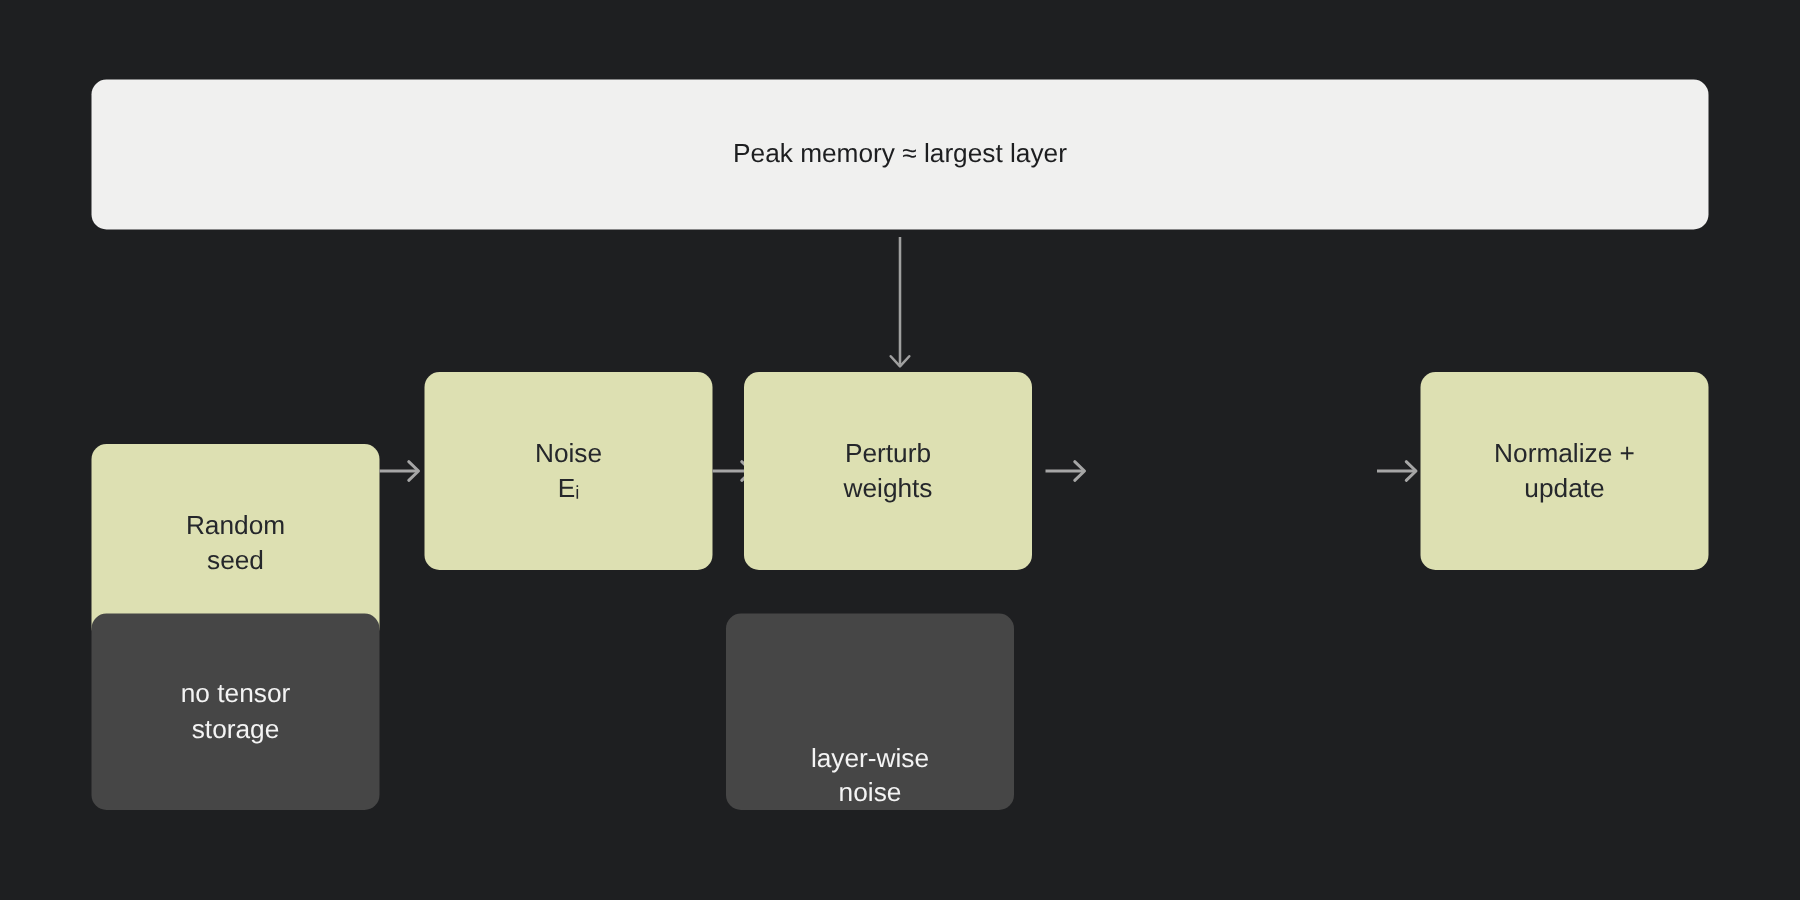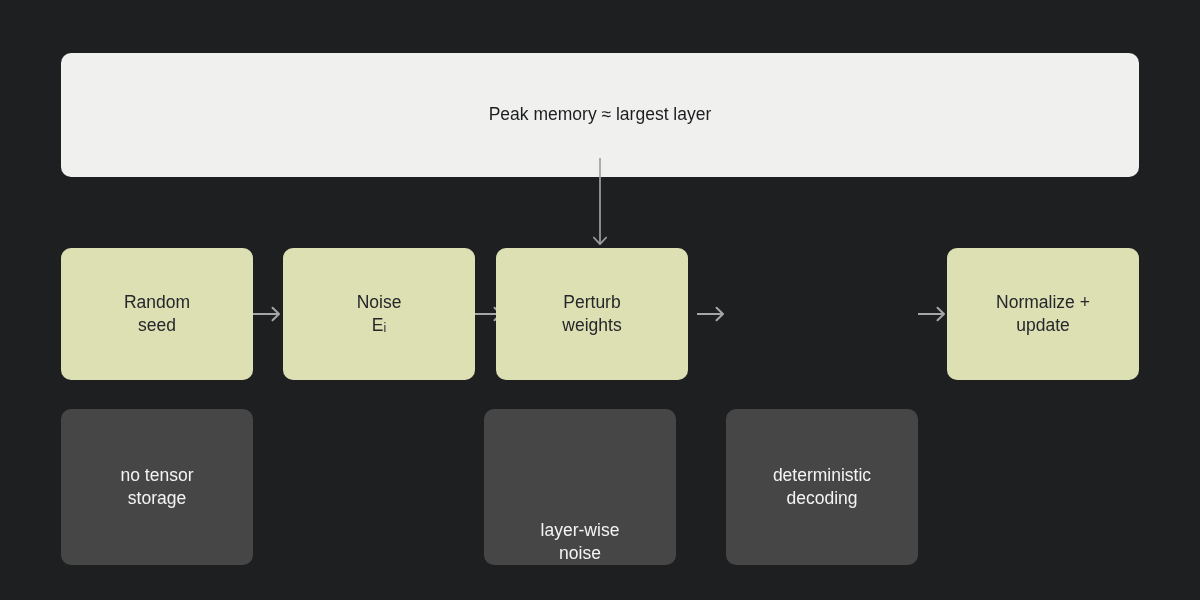--- a/index.html
+++ b/index.html
@@ -22,42 +22,42 @@
     justify-content: center;
     text-align: center;
   }
   .box .label {
     white-space: pre-line;
     line-height: 1.32;
   }
 
   .banner {
     left: 61px; top: 53px;
-    width: 1078px; height: 124px;
+    width: 1078px; height: 100px;
     background: #f0f0ef;
     color: #1d1e20;
     font-size: 17.5px;
   }
 
   .stage {
     top: 248px;
     width: 192px; height: 132px;
     background: #dde0b2;
     color: #25272b;
     font-size: 17.5px;
   }
-  .stage-1 { left: 61px; }
+  .stage-1 { left: 61px; margin-top: 48px; }
   .stage-2 { left: 283px; }
   .stage-3 { left: 496px; }
   .stage-4 { left: 726px; }
   .stage-5 { left: 947px; justify-content: center; }
 
   .note {
     top: 409px;
-    width: 192px; height: 156px;
+    width: 192px; height: 131px;
     background: #464646;
     color: #f4f4f4;
     font-size: 17.5px;
   }
   .note-1 { left: 61px; }
   .note-2 { left: 484px; align-items: flex-end; }
   .note-3 { left: 726px; }
 
   .harrow {
     position: absolute;
@@ -144,18 +144,14 @@
   <div class="box note note-1">
     <span class="label">no tensor
 storage</span>
   </div>
 
   <div class="box note note-2">
     <span class="label">layer-wise
 noise</span>
   </div>
 
-  <div class="box note note-3">
-    <span class="label">deterministic
-decoding</span>
-  </div>
 
 </div>
 
 </body></html>

